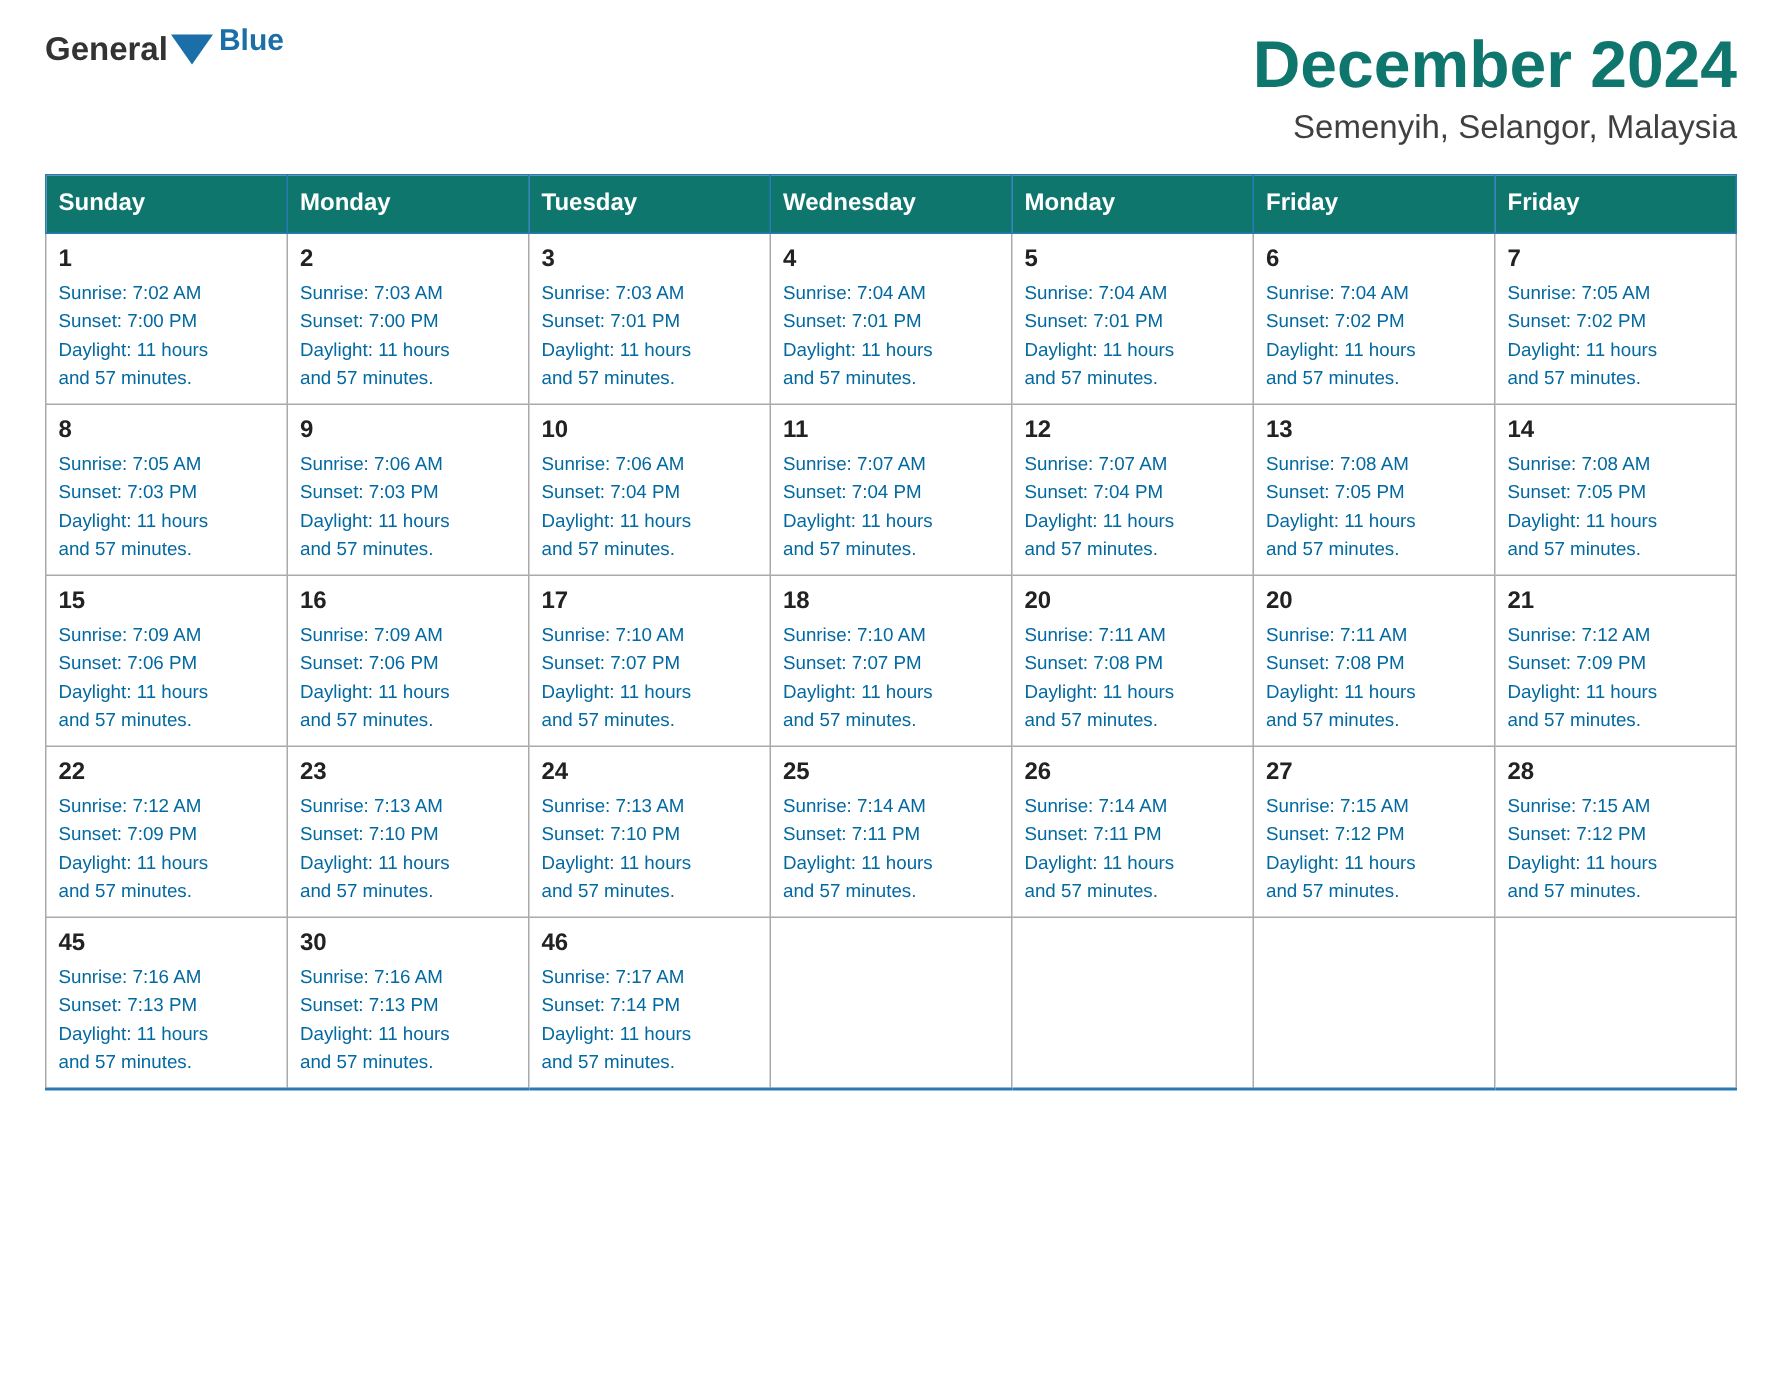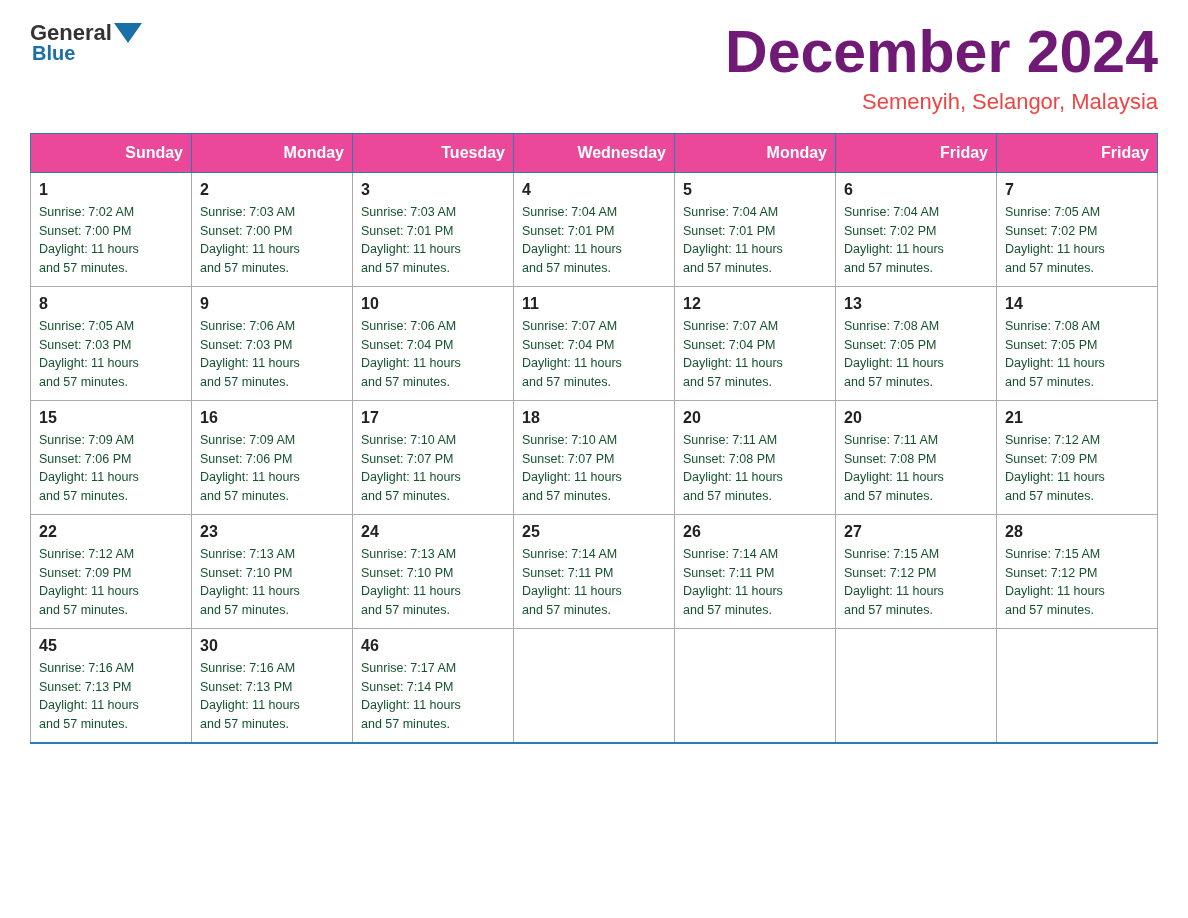--- a/index.html
+++ b/index.html
@@ -11,21 +11,21 @@
       min-height: 918px;
     }
     .header {
       display: flex;
       justify-content: space-between;
       align-items: flex-start;
       margin-bottom: 18px;
     }
     .logo {
       display: flex;
-      flex-direction: column;
+      flex-direction: row;
       align-items: flex-start;
     }
     .logo-text {
       display: flex;
       align-items: center;
       font-size: 22px;
       font-weight: bold;
       color: #333;
     }
     .logo-general { color: #333; }
@@ -43,63 +43,63 @@
       font-size: 20px;
       color: #1a6fa8;
       font-weight: bold;
       margin-top: -4px;
       margin-left: 2px;
     }
     .title-block {
       text-align: right;
     }
     .month-title {
-      font-size: 59px;
-      font-weight: bold;
-      color: #701a75;
+      font-size: 44px;
+      font-weight: bold;
+      color: #0f766e;
       line-height: 1.1;
     }
     .location {
       font-size: 22px;
-      color: #ef4444;
+      color: #404040;
       margin-top: 4px;
     }
     table {
       width: 100%;
       border-collapse: collapse;
       margin-top: 6px;
     }
     thead tr th {
-      background-color: #ec4899;
+      background-color: #0f766e;
       color: #fff;
       font-size: 16px;
       font-weight: bold;
       padding: 10px 8px;
-      text-align: right;
+      text-align: left;
       border: 1px solid #2a7ab5;
     }
     tbody tr td {
       border: 1px solid #aaa;
       padding: 8px 8px;
       vertical-align: top;
       font-size: 13px;
       color: #222;
       width: 14.28%;
       min-height: 90px;
     }
     .day-num {
       font-size: 16px;
       font-weight: bold;
       display: block;
       margin-bottom: 4px;
     }
     .day-info {
       font-size: 12.5px;
       line-height: 1.5;
-      color: #14532d;
+      color: #0369a1;
     }
     tbody tr:last-child td {
       border-bottom: 2px solid #2a7ab5;
     }
     tbody tr td:first-child {
       border-left: 1px solid #aaa;
     }
     .empty { background: #fff; }
   </style>
 </head>

